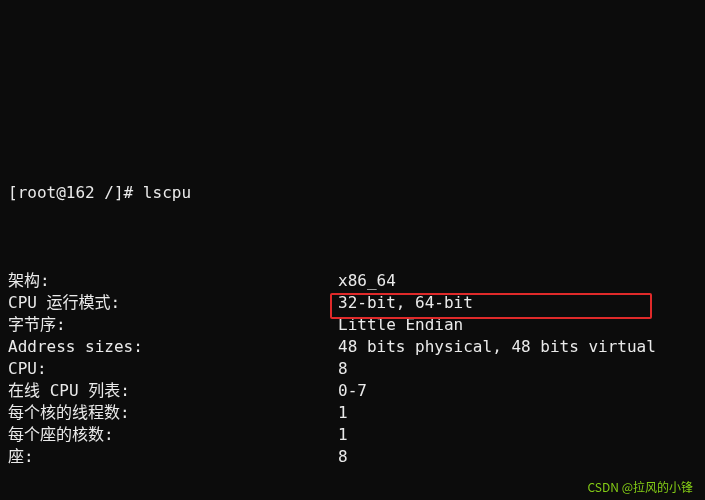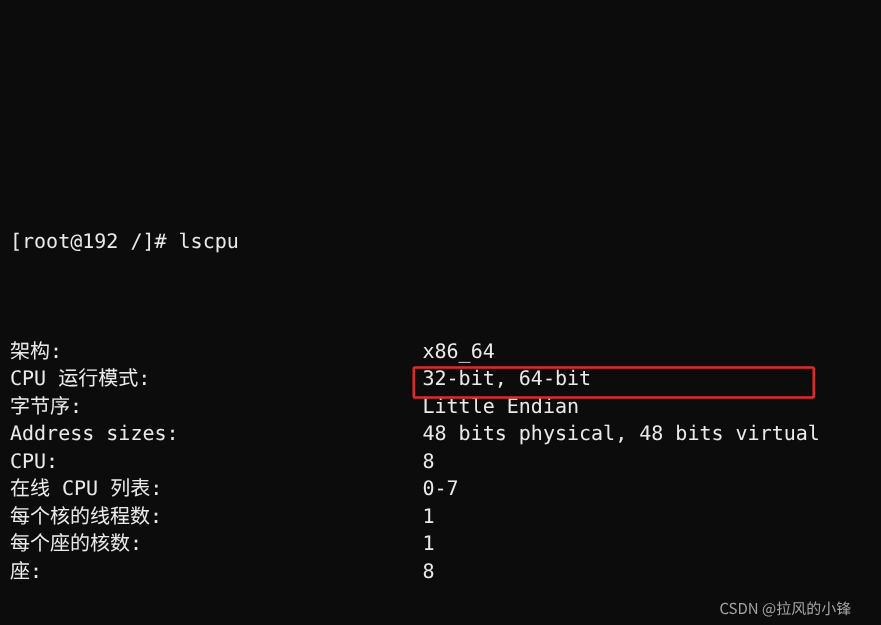--- a/index.html
+++ b/index.html
@@ -31,24 +31,24 @@
     border: 2px solid #e02a2a;
     border-radius: 2px;
     left: 330px;
     top: 293px;
     width: 318px;
     height: 22px;
     pointer-events: none;
   }
   .watermark {
     position: absolute;
-    right: 24px;
+    right: 12px;
     bottom: 6px;
     font-size: 12px;
-    color: #a3a3a3;
+    color: #84cc16;
     font-family: "Microsoft YaHei", "Noto Sans CJK SC", sans-serif;
     line-height: 14px;
   }
   .ghost {
     position: absolute;
     color: #3a3a3a;
     left: 8px;
     white-space: pre;
     z-index: -1;
     font-family: "Microsoft YaHei", "Noto Sans CJK SC", monospace;
@@ -65,21 +65,21 @@
 <body>
 
 <div class="terminal">
 
   <div class="ghost g1">    密码：Huayun@123</div>
   <div class="ghost g2">       3.110.173</div>
   <div class="ghost g3">    root</div>
   <div class="ghost g6">       3.110.173</div>
 
   <div class="row">
-    <span>[root@192 /]# lscpu</span>
+    <span>[root@162 /]# lscpu</span>
   </div>
 
   <div id="rows"><div class="row"><span class="label">架构:</span><span class="value">x86_64</span></div><div class="row"><span class="label">CPU 运行模式:</span><span class="value">32-bit, 64-bit</span></div><div class="row"><span class="label">字节序:</span><span class="value">Little Endian</span></div><div class="row"><span class="label">Address sizes:</span><span class="value">48 bits physical, 48 bits virtual</span></div><div class="row"><span class="label">CPU:</span><span class="value">8</span></div><div class="row"><span class="label">在线 CPU 列表:</span><span class="value">0-7</span></div><div class="row"><span class="label">每个核的线程数:</span><span class="value">1</span></div><div class="row"><span class="label">每个座的核数:</span><span class="value">1</span></div><div class="row"><span class="label">座:</span><span class="value">8</span></div></div>
 
   <div class="highlight-box"></div>
 </div>
 
 <div class="watermark">CSDN @拉风的小锋</div>
 
 </body></html>

